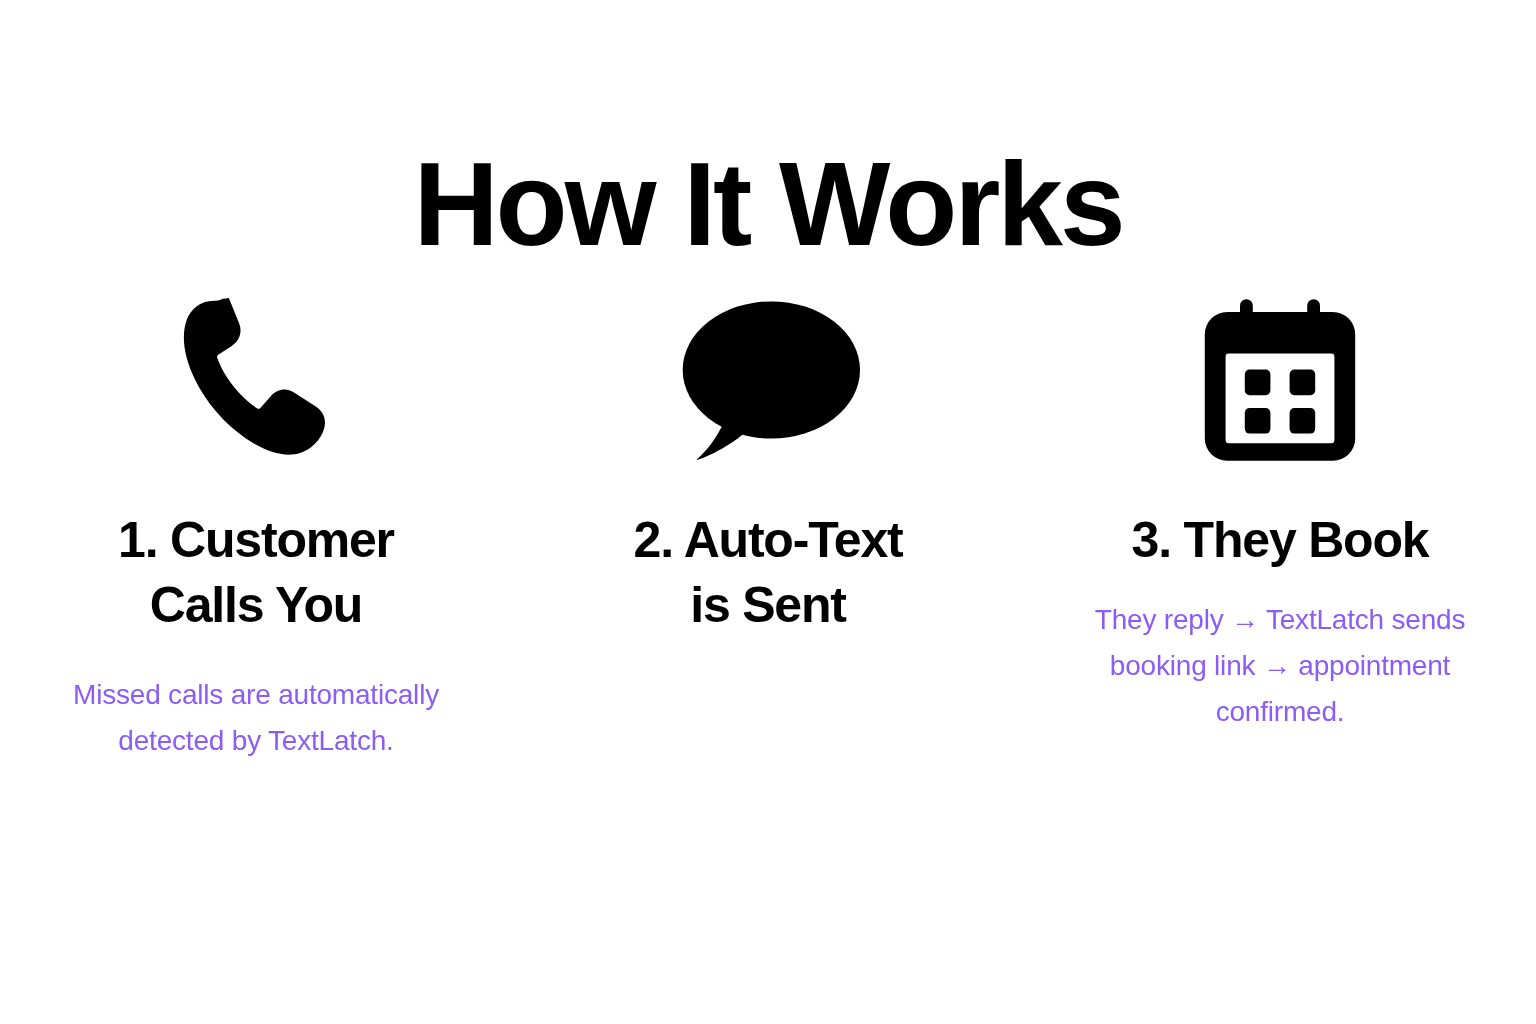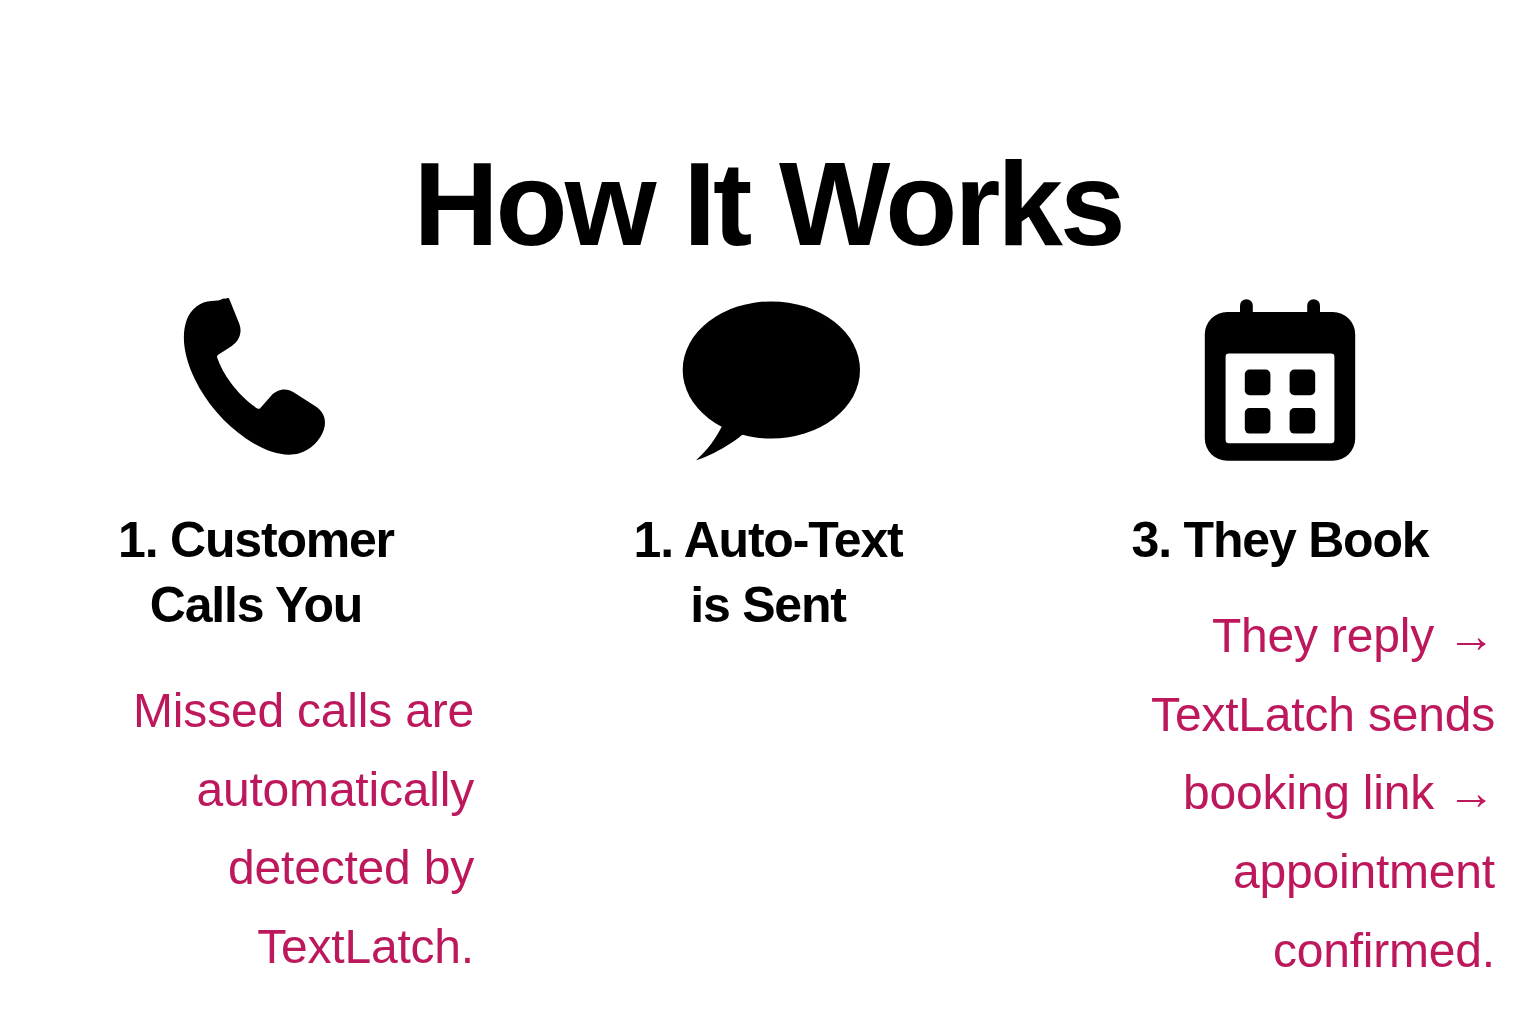--- a/index.html
+++ b/index.html
@@ -79,26 +79,26 @@
     font-weight: 700;
     letter-spacing: -1.2px;
     line-height: 1.30;
     text-align: center;
     color: #000000;
     white-space: pre-line;
   }
 
   .step-body {
     margin-top: 34px;
-    font-size: 48px;
+    font-size: 28px;
     font-weight: 400;
     letter-spacing: -0.2px;
     line-height: 1.64;
-    text-align: right;
-    color: #be185d;
+    text-align: center;
+    color: #8b5cf6;
     max-width: 420px;
   }
 
   
   .step-1 .step-body { max-width: 440px; }
   .step-2 .step-body { max-width: 400px; }
   .step-3 .step-heading { line-height: 1.30; text-align: right; }
   .step-3 .step-body { margin-top: 24px; max-width: 430px; }
 </style>
 </head>
@@ -158,21 +158,21 @@
 
     <div class="step step-2">
       <div class="step-icon">
         <svg width="184" height="168" viewBox="0 0 110 100" aria-hidden="true">
           <ellipse cx="57" cy="44" rx="53" ry="41" fill="#000000"></ellipse>
           <path fill="#000000" d="M30.0 72.0
                    C 27.0 80.0, 21.0 90.0, 12.0 98.0
                    C 22.0 95.0, 38.0 86.0, 47.0 76.0 Z"></path>
         </svg>
       </div>
-      <div class="step-heading">1. Auto-Text
+      <div class="step-heading">2. Auto-Text
 is Sent</div>
     </div>
 
     <div class="step step-3">
       <div class="step-icon">
         <svg width="160" height="168" viewBox="0 0 100 105" aria-hidden="true">
 
           <rect x="25" y="2" width="8" height="16" rx="4" fill="#000000"></rect>
           <rect x="67" y="2" width="8" height="16" rx="4" fill="#000000"></rect>
 

